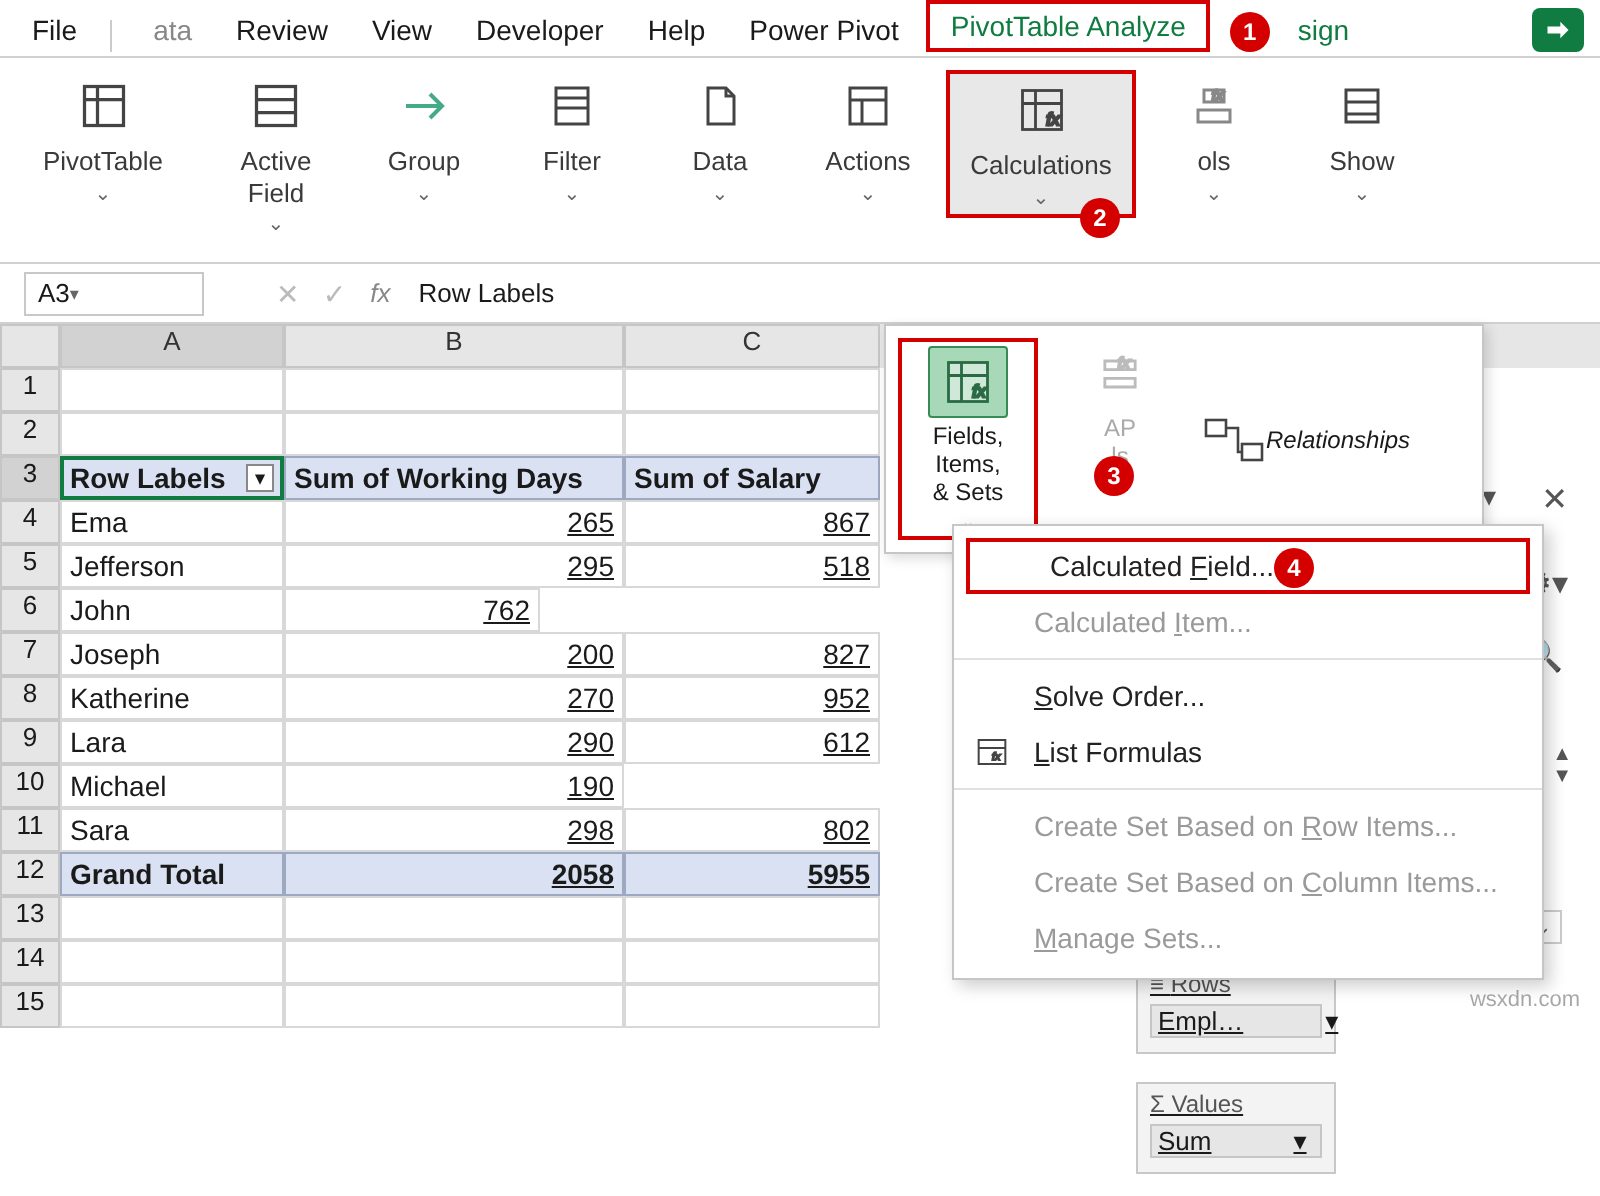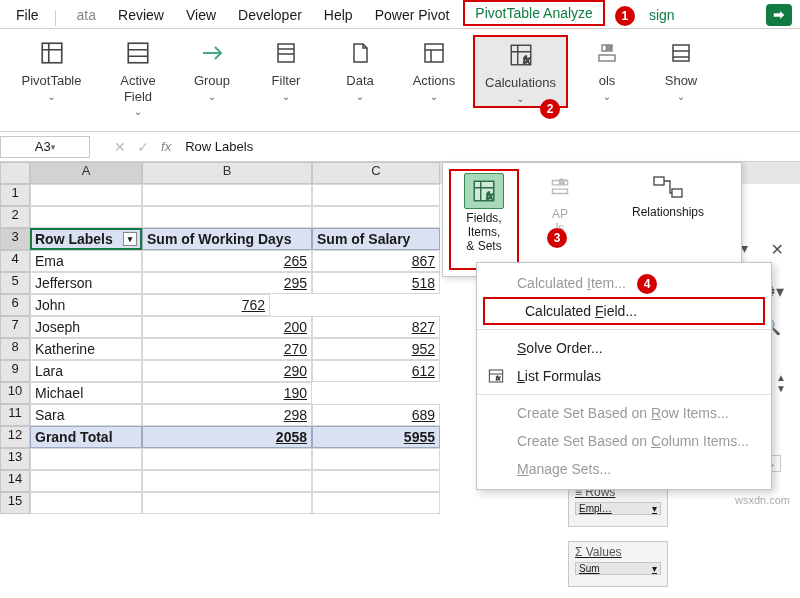--- a/index.html
+++ b/index.html
@@ -23,33 +23,33 @@
 .group .label { text-align: center; line-height: 1.2; font-size: 13px; }
 .group .chev { font-size: 10px; color: #666; margin-top:2px;}
 .group.selected { background:#e8e8e8; border:1px solid #bcbcbc;}
 
 
 .calc-panel { position:absolute; left:442px; top:162px; width:300px; background:#fff; border:1px solid #c6c6c6; box-shadow:2px 2px 6px rgba(0,0,0,.15); display:flex; padding:6px; gap:6px; z-index:10;}
 .calc-panel .big { width:70px; display:flex; flex-direction:column; align-items:center; font-size:12px; text-align:center; gap:2px; cursor:pointer;}
 .calc-panel .big .iconbox{ width:40px;height:36px;display:flex;align-items:center;justify-content:center;border-radius:2px;}
 .calc-panel .big.sel .iconbox{ background:#a7d8b7; border:1px solid #378b57;}
 .calc-panel .big .chev{font-size:9px;margin-top:1px;}
-.calc-panel .rel { flex:1; display:flex; flex-direction:column; align-items:center; font-size:12px; cursor:pointer;}
+.calc-panel .rel { flex:1; display:flex; flex-direction:row; align-items:center; font-size:12px; cursor:pointer;font-style:italic;}
 
 
 .ctx { position:absolute; left:476px; top:262px; width:296px; background:#fff; border:1px solid #c6c6c6; box-shadow:3px 3px 8px rgba(0,0,0,.2); padding:6px 0; z-index:20; font-size:14px;}
 .ctx .item { padding:6px 14px 6px 40px; cursor:pointer; position:relative; color:#222;}
 .ctx .item.disabled { color:#9a9a9a; cursor:default;}
 .ctx .item .u { text-decoration: underline; }
 .ctx .icon-left { position:absolute; left:10px; top:6px; width:20px; text-align:center; color:#555; }
 .ctx hr { border:none; border-top:1px solid #e0e0e0; margin:4px 0;}
 
 
 .fbar { display:flex; align-items:center; height:30px; border-bottom:1px solid #d0d0d0; background:#fff;}
-.namebox { width:90px; height:22px; border:1px solid #c8c8c8; margin:0 0; padding:0 6px; display:flex; align-items:center; justify-content:center; font-size:13px;}
+.namebox { width:90px; height:22px; border:1px solid #c8c8c8; margin:0 12px; padding:0 6px; display:flex; align-items:center; justify-content:flex-start; font-size:13px;}
 .namebox .dd{font-size:9px;color:#666;}
 .fbar .fx { padding:0 8px; color:#888; font-style:italic; font-size:13px;}
 .fbar .fval { padding:0 6px; font-size:13px;}
 .fbar .btns span{ color:#bbb; padding:0 4px; font-size:14px;}
 .fbar .btns{ padding-left:20px;}
 
 
 .grid { position:relative; }
 .colhdr { display:flex; height:22px; background:#e6e6e6;}
 .colhdr .corner { width:30px; border:1px solid #c6c6c6; background:#e6e6e6;}
@@ -59,21 +59,21 @@
 .row { display:flex; height:22px;}
 .row .rh { width:30px; border:1px solid #c6c6c6; background:#e6e6e6; text-align:center; font-size:13px;}
 .cell { border:1px solid #d8d8d8; padding:0 4px; font-size:14px; display:flex; align-items:center; overflow:hidden; white-space:nowrap;}
 .cell.num { justify-content:flex-end;text-decoration:underline;}
 .cell.hdr { background:#d9e1f2; border:1px solid #9ca9c1; font-weight:600;}
 .cell.total { font-weight:700; background:#d9e1f2; border:1px solid #9ca9c1;}
 .pivot-sel { outline: 2px solid #107c41; outline-offset:-2px;}
 .filter-btn { margin-left:auto; width:14px; height:14px; border:1px solid #888; font-size:9px; display:flex; align-items:center; justify-content:center; background:#fff;}
 .field-sections{ position:absolute; right:19px; bottom:4px; width:220px; font-size:12px;}
 .fsec{ border:1px solid #c8c8c8; background:#f3f3f3; padding:3px 6px; margin:7px; display:inline-block; width:100px; height:46px; vertical-align:top;text-decoration:underline;}
-.fsec .tag{ background:#e6e6e6; border:1px solid #c6c6c6; font-size:10px; padding:0 3px; margin-top:3px; display:flex; justify-content:space-between;}
+.fsec .tag{ background:#e6e6e6; border:1px solid #c6c6c6; font-size:13px; padding:0 3px; margin-top:3px; display:flex; gap:41px;}
 .watermark{ position:absolute; right:10px; bottom:92px; font-size:11px; color:rgba(0,0,0,.35);}
 .collapse-btn{ position:absolute; right:52px; top:240px; font-size:14px; color:#555;}
 .side-icons{ position:absolute; right:16px; top:282px; display:flex; flex-direction:column; gap:16px; color:#555; font-size:16px;}
 .side-arrows{position:absolute; right:14px; top:372px; display:flex; flex-direction:column; gap:0; font-size:10px; color:#555;}
 svg { display:block;}
 </style>
 </head>
 <body>
 
 <div class="menubar">
@@ -234,25 +234,25 @@
           <rect x="20" y="14" width="10" height="8"></rect>
           <path d="M12 6h6v12h2"></path>
         </svg>
       </span>
     <span>Relationships</span>
   </div>
 </div>
 <span class="badge" style="left:547px; top:228px;">3</span>
 
 <div class="ctx">
+  <div class="item highlight-red" style="margin:0 6px;padding-top:4px;padding-bottom:4px;">
+    <span>Calculated <span class="u">F</span>ield...</span>
+  </div>
   <div class="item disabled">
     <span>Calculated <span class="u">I</span>tem...</span>
-  </div>
-  <div class="item highlight-red" style="margin:0 6px;padding-top:4px;padding-bottom:4px;">
-    <span>Calculated <span class="u">F</span>ield...</span>
   </div>
   <hr>
   <div class="item">
     <span><span class="u">S</span>olve Order...</span>
   </div>
   <div class="item">
     <span class="icon-left">
         <svg width="18" height="16" viewBox="0 0 24 24" fill="none" stroke="#444" stroke-width="1.5">
           <rect x="2" y="3" width="20" height="18"></rect>
           <path d="M2 9h20"></path>
@@ -342,21 +342,21 @@
       </div>
       <div class="row">
         <div class="rh">10</div>
         <div class="cell colA">Michael</div>
         <div class="cell colB num">190</div>
       </div>
       <div class="row">
         <div class="rh">11</div>
         <div class="cell colA">Sara</div>
         <div class="cell colB num">298</div>
-        <div class="cell colC num">689</div>
+        <div class="cell colC num">802</div>
       </div>
     </div>
 
   <div class="row">
     <div class="rh">12</div>
     <div class="cell colA total">Grand Total</div>
     <div class="cell colB total num">2058</div>
     <div class="cell colC total num">5955</div>
   </div>
   <div class="row">

